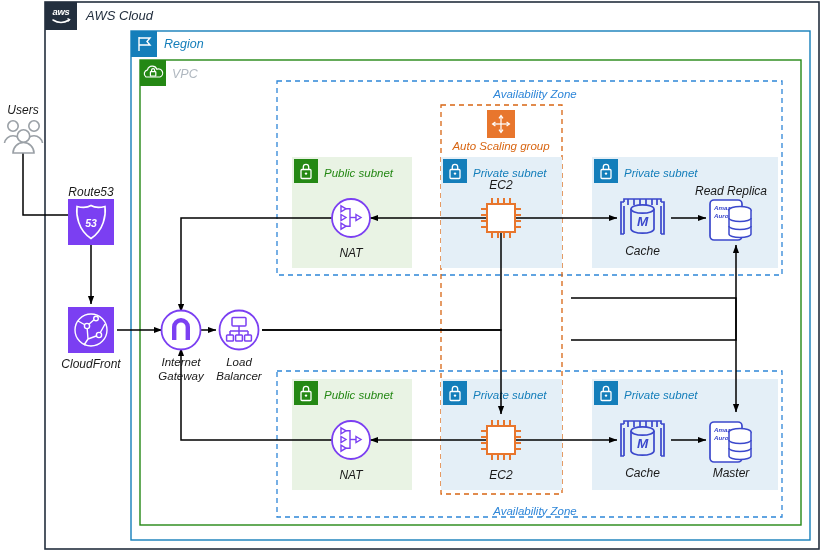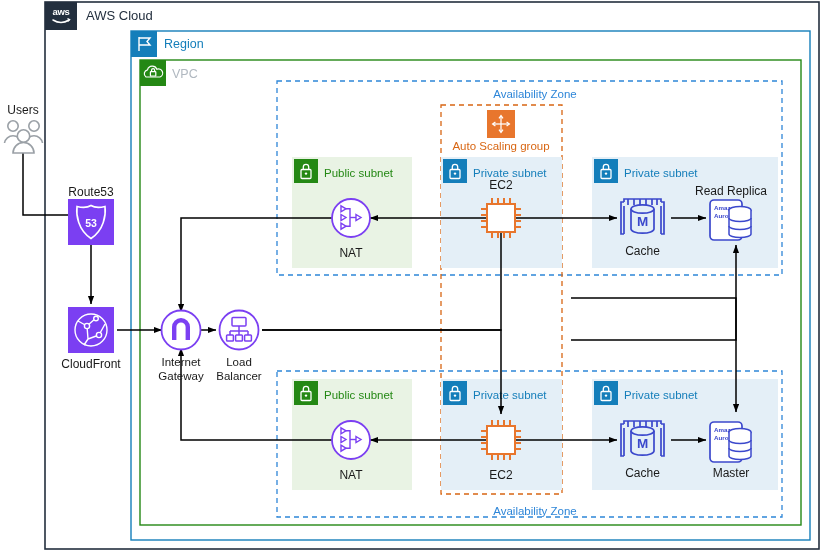--- a/index.html
+++ b/index.html
@@ -1,18 +1,18 @@
 <!DOCTYPE html>
 <html><head>
 <meta charset="utf-8">
 <style>
   html,body{margin:0;padding:0;background:#ffffff;}
   body{width:821px;height:551px;overflow:hidden;
        font-family:"Liberation Sans","DejaVu Sans",sans-serif;}
-  #stage{position:relative;width:714px;height:551px;}
+  #stage{position:relative;width:714px;height:551px;font-style:italic;}
   svg{display:block;}
   text{font-family:"Liberation Sans","DejaVu Sans",sans-serif;}
 </style>
 </head>
 <body>
 
 <div id="stage">
 <svg width="821" height="551" viewBox="0 0 821 551">
 
   <defs>

